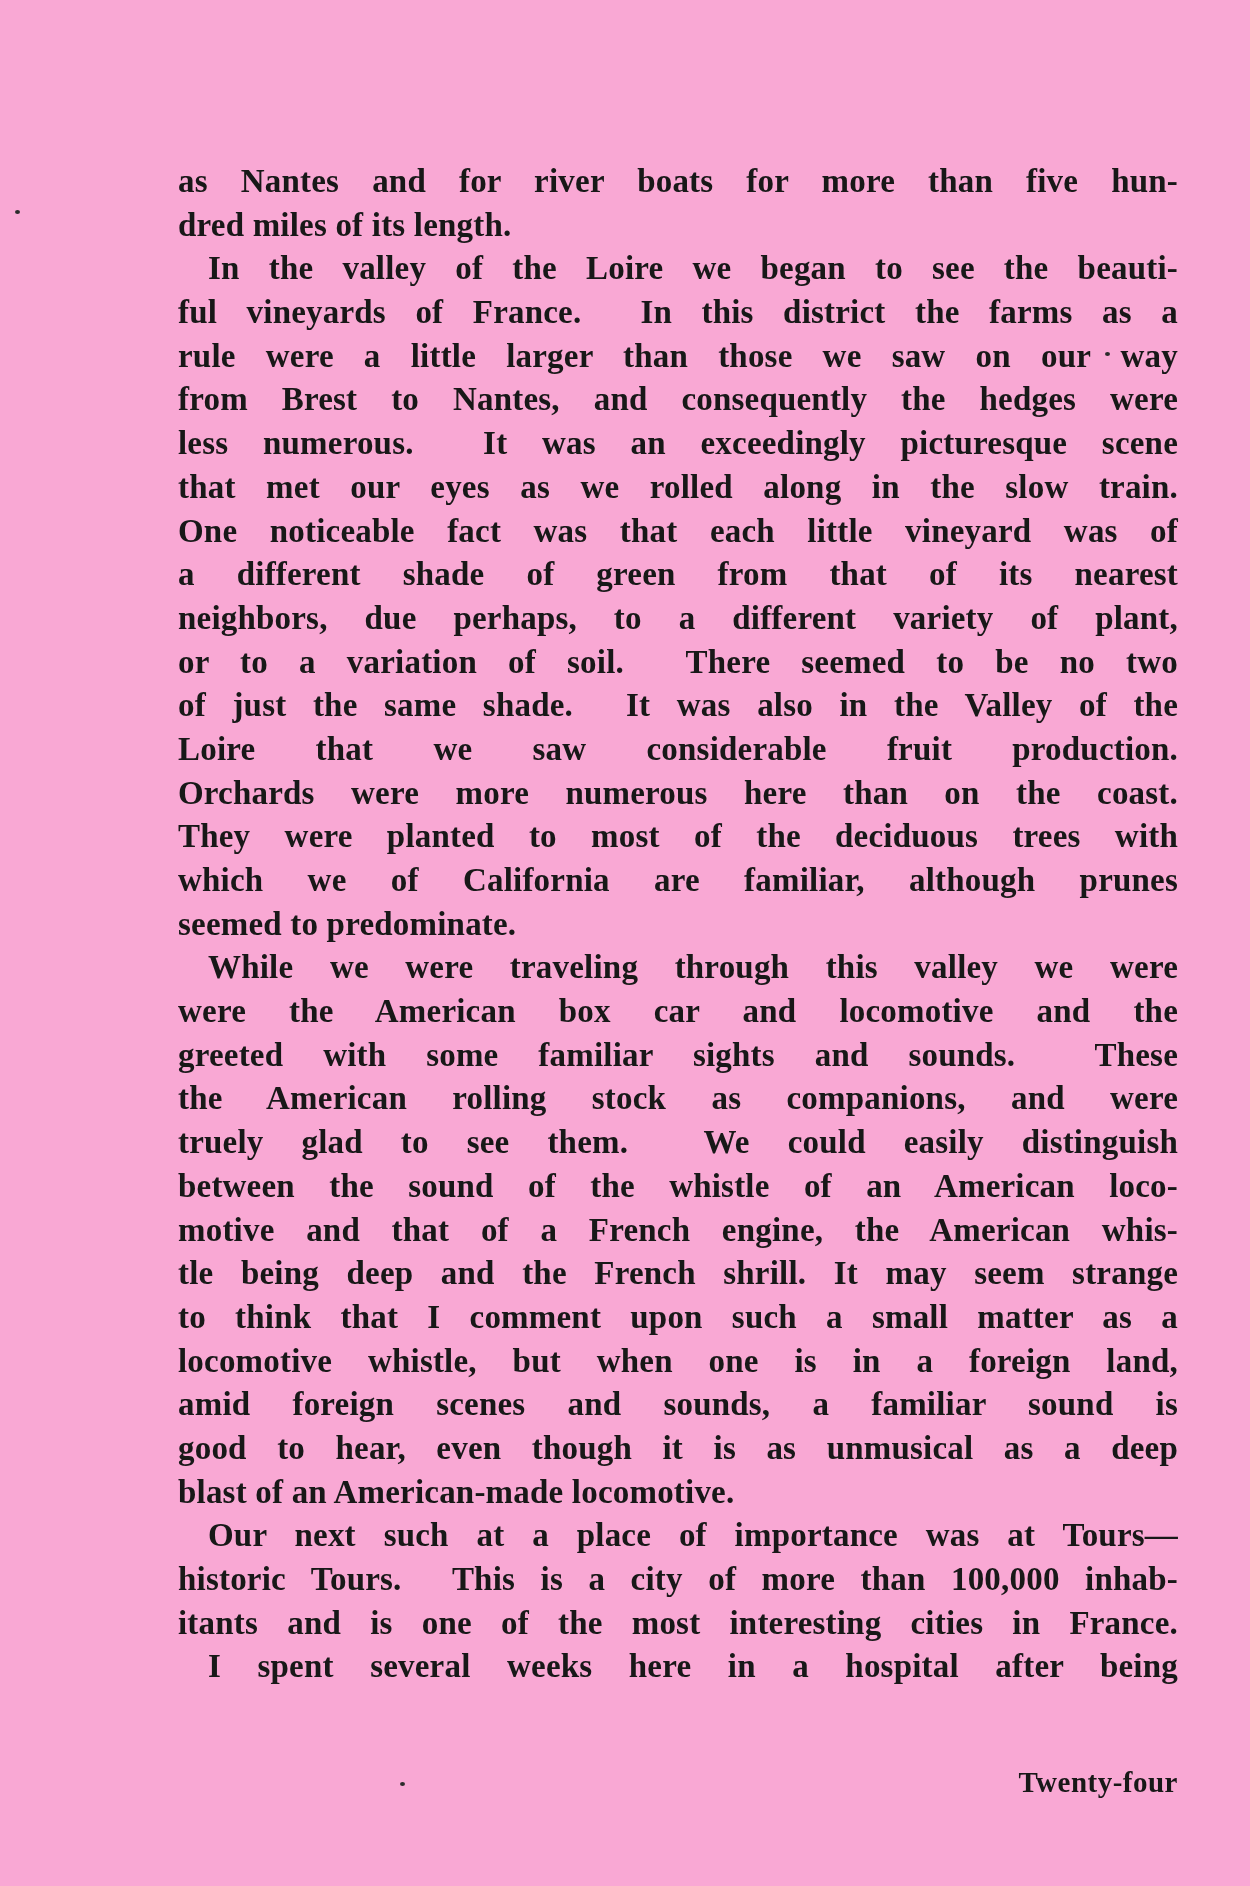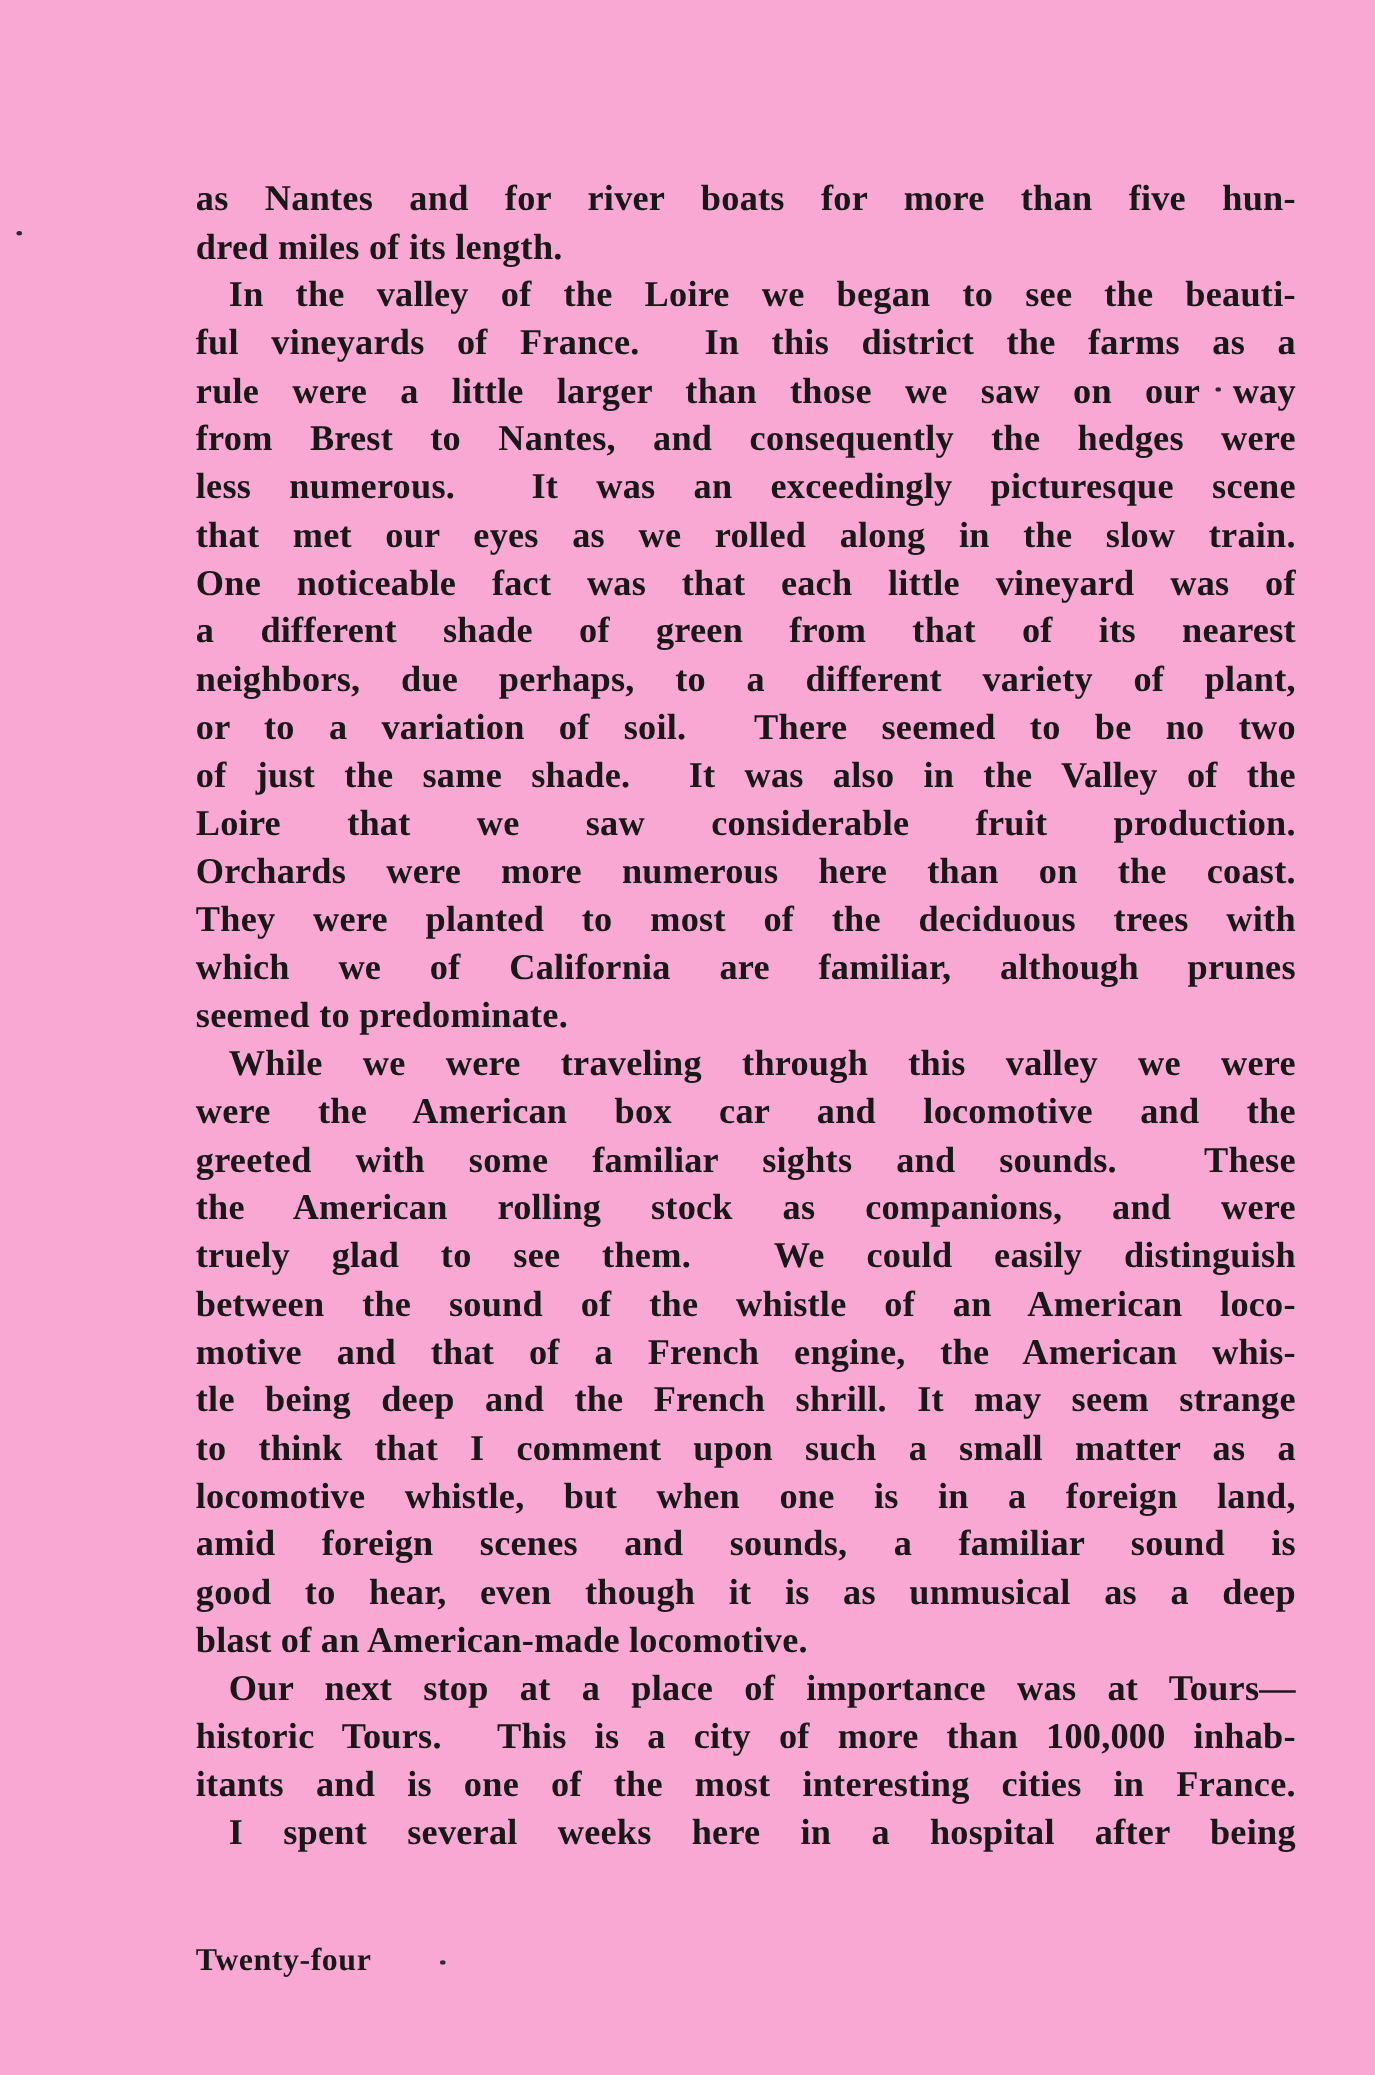--- a/index.html
+++ b/index.html
@@ -32,21 +32,21 @@
   }
   .line.para-end{
     text-align-last:left;
   }
   .line.indent{
     padding-left:30px;
   }
   .footer{
     position:absolute;
     left:178px;top:1766px;width:1000px;
-    text-align:left;
+    text-align:right;
     font-family:"Liberation Serif","DejaVu Serif",serif;
     font-weight:700;
     font-size:29px;
     letter-spacing:0.5px;
     color:#181818;
   }
   .speck{
     position:absolute;
     width:5px;height:4px;
     background:#2b2b2b;
@@ -82,21 +82,21 @@
       <div class="line">the American rolling stock as companions, and were</div>
       <div class="line">truely glad to see them.  We could easily distinguish</div>
       <div class="line">between the sound of the whistle of an American loco-</div>
       <div class="line">motive and that of a French engine, the American whis-</div>
       <div class="line">tle being deep and the French shrill. It may seem strange</div>
       <div class="line">to think that I comment upon such a small matter as a</div>
       <div class="line">locomotive whistle, but when one is in a foreign land,</div>
       <div class="line">amid foreign scenes and sounds, a familiar sound is</div>
       <div class="line">good to hear, even though it is as unmusical as a deep</div>
       <div class="line para-end">blast of an American-made locomotive.</div>
-      <div class="line indent">Our next stop at a place of importance was at Tours—</div>
+      <div class="line indent">Our next such at a place of importance was at Tours—</div>
       <div class="line">historic Tours.  This is a city of more than 100,000 inhab-</div>
       <div class="line">itants and is one of the most interesting cities in France.</div>
       <div class="line indent">I spent several weeks here in a hospital after being</div>
     </div>
   <div class="footer">Twenty-four</div>
   <div id="specks">
       <div class="speck" style="left: 15px; top: 210px;"></div>
       <div class="speck" style="left: 1105px; top: 352px;"></div>
       <div class="speck" style="left: 400px; top: 1782px;"></div>
     </div>

